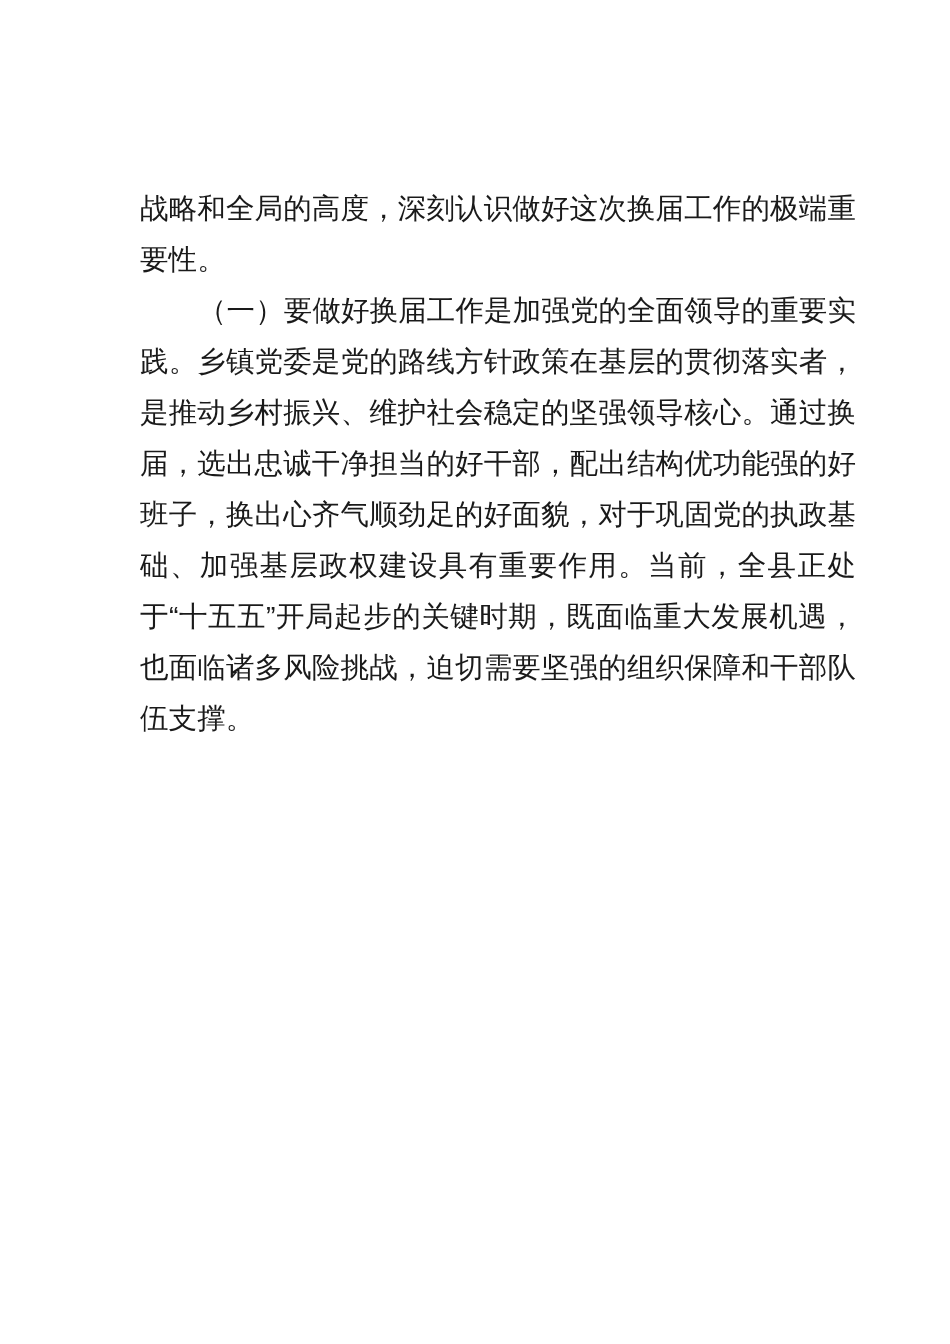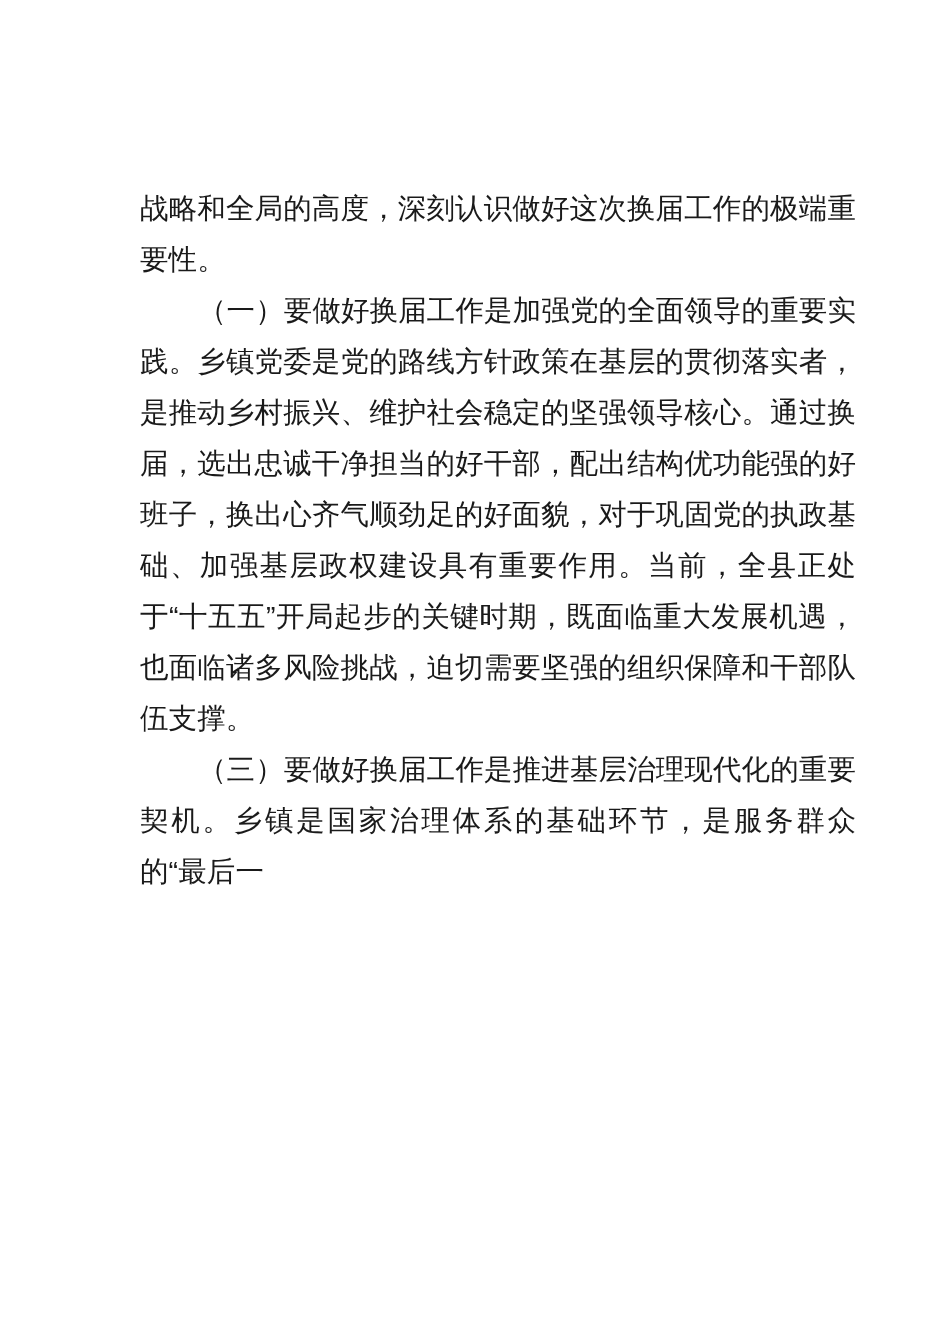--- a/index.html
+++ b/index.html
@@ -46,15 +46,14 @@
     text-indent: 0;
   }
 </style>
 </head>
 <body>
 
 <div id="page">
   <div id="text-column">
     <p class="para cont">战略和全局的高度，深刻认识做好这次换届工作的极端重要性。</p>
     <p class="para indent">（一）要做好换届工作是加强党的全面领导的重要实践。乡镇党委是党的路线方针政策在基层的贯彻落实者，是推动乡村振兴、维护社会稳定的坚强领导核心。通过换届，选出忠诚干净担当的好干部，配出结构优功能强的好班子，换出心齐气顺劲足的好面貌，对于巩固党的执政基础、加强基层政权建设具有重要作用。当前，全县正处于“十五五”开局起步的关键时期，既面临重大发展机遇，也面临诸多风险挑战，迫切需要坚强的组织保障和干部队伍支撑。</p>
-    <p class="para indent">（三）要做好换届工作是推进基层治理现代化的重要契机。乡镇是国家治理体系的基础环节，是服务群众的“最后一</p>
   </div>
 </div>
 
 </body></html>

